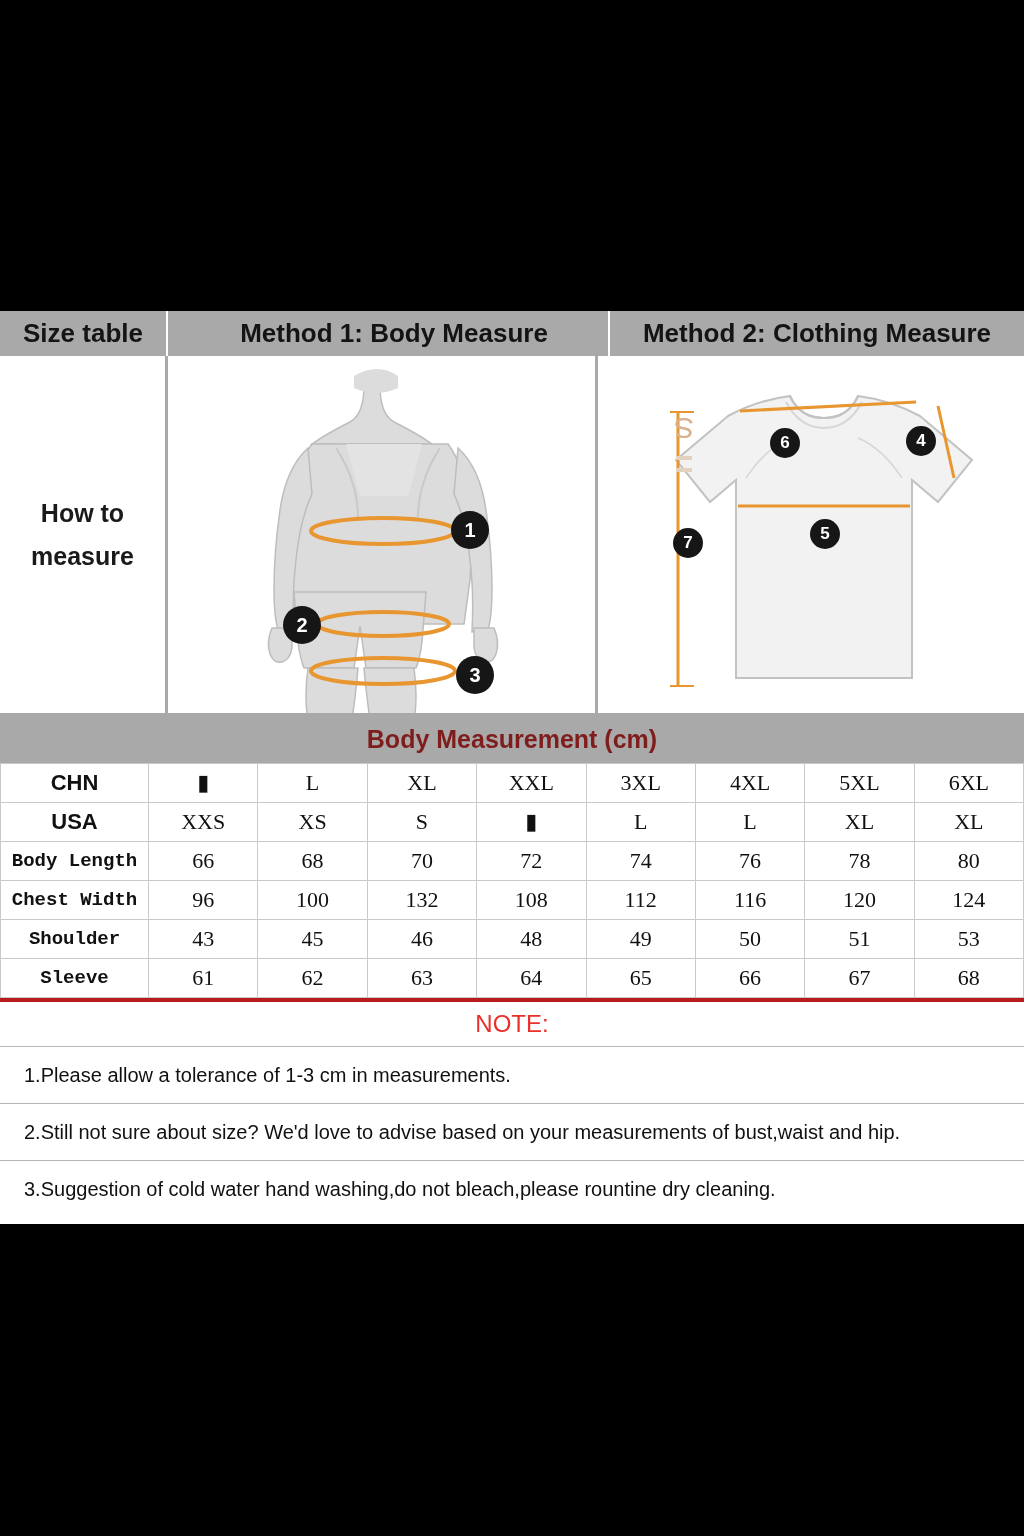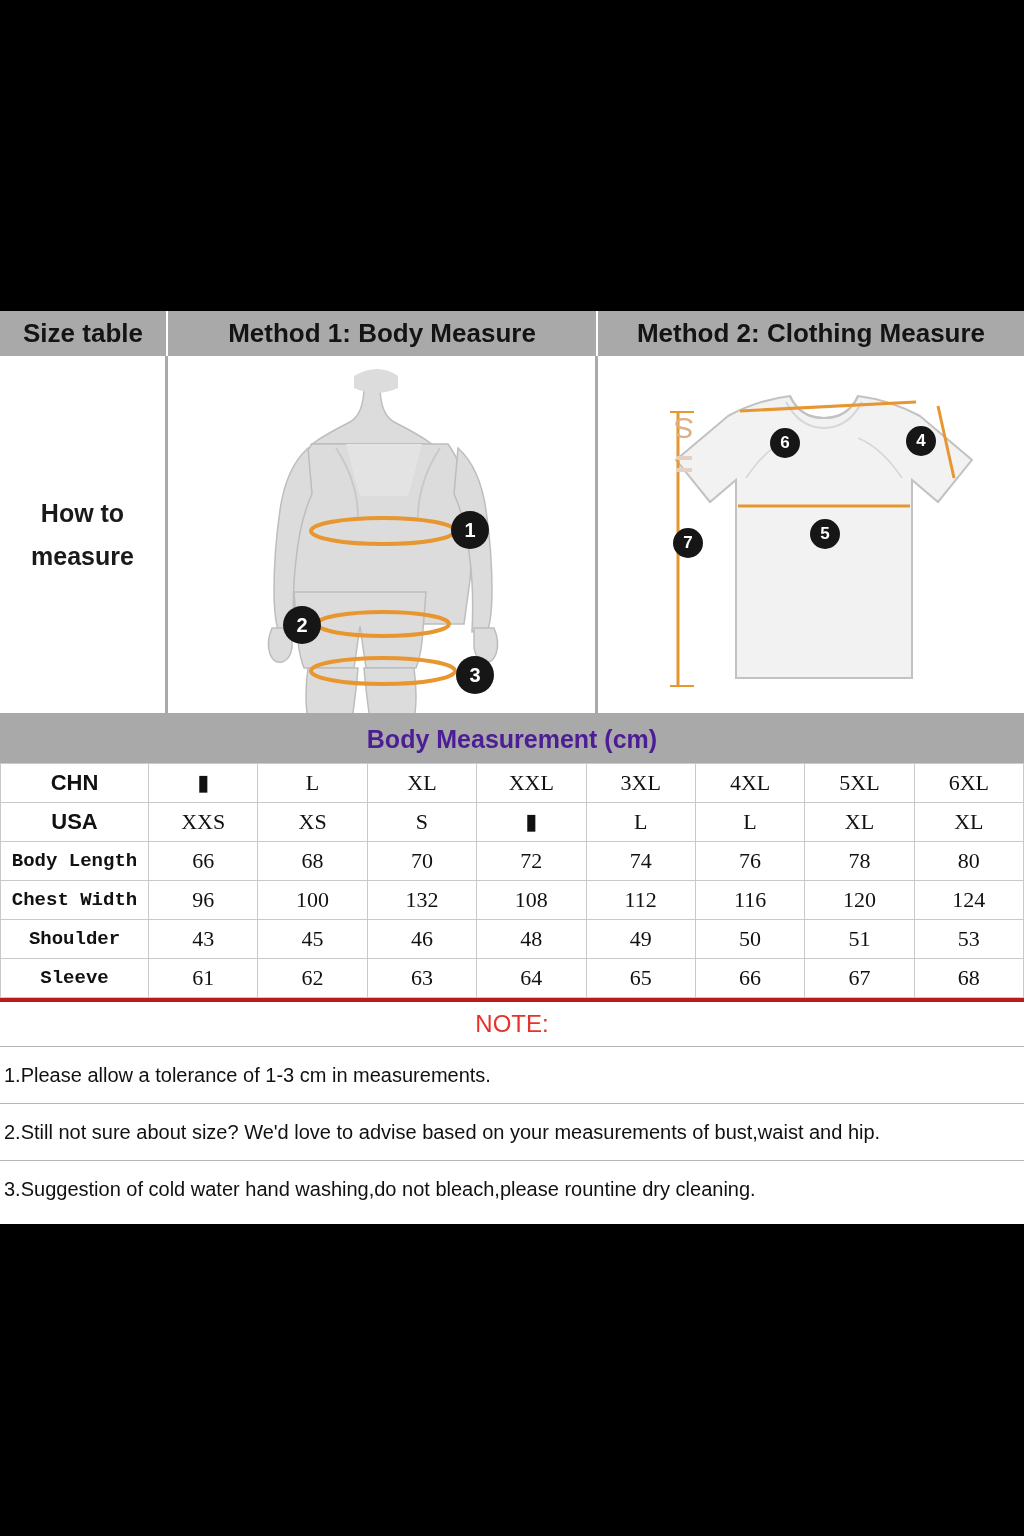--- a/index.html
+++ b/index.html
@@ -33,21 +33,21 @@
   .hdr-cell {
     display: flex;
     align-items: center;
     justify-content: center;
     font-size: 26px;
     font-weight: bold;
     color: #141414;
     box-sizing: border-box;
   }
   .hdr-size { width: 168px; border-right: 2px solid #ffffff; }
-  .hdr-m1 { width: 430px; border-right: 2px solid #ffffff; }
+  .hdr-m1 { width: 430px; border-right: 2px solid #ffffff; margin-left: 12px; }
   .hdr-m2 { flex: 1; }
 
   
   .measure-row {
     display: flex;
     width: 100%;
     height: 360px;
     background: #ffffff;
     box-sizing: border-box;
     border-bottom: 3px solid #a9a9a9;
@@ -95,21 +95,21 @@
 
   
   .bm-title {
     height: 47px;
     background: #a9a9a9;
     display: flex;
     align-items: center;
     justify-content: center;
     font-size: 25px;
     font-weight: bold;
-    color: #4c1d95;
+    color: #7f1d1d;
   }
   table.sizes {
     width: 100%;
     border-collapse: collapse;
     table-layout: fixed;
   }
   table.sizes td {
     border: 1px solid #c9c9c9;
     text-align: center;
     font-size: 22px;
@@ -138,21 +138,21 @@
     font-size: 24px;
     color: #e8312a;
     border-bottom: 1px solid #b5b5b5;
     border-top: 4px solid #b91c1c;
     background: #fff;
   }
   .note-line {
     height: 57px;
     display: flex;
     align-items: center;
-    padding-left: 4px;
+    padding-left: 24px;
     font-size: 20px;
     color: #111;
     border-bottom: 1px solid #b5b5b5;
     box-sizing: border-box;
     background: #fff;
   }
   .note-line:last-child { border-bottom: none; }
 </style>
 </head>
 <body>

